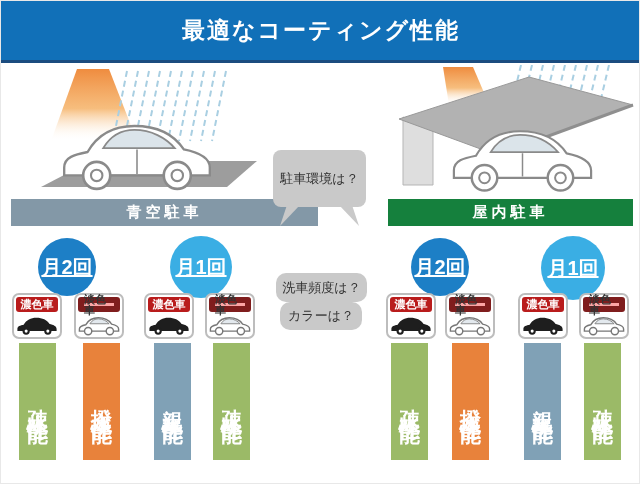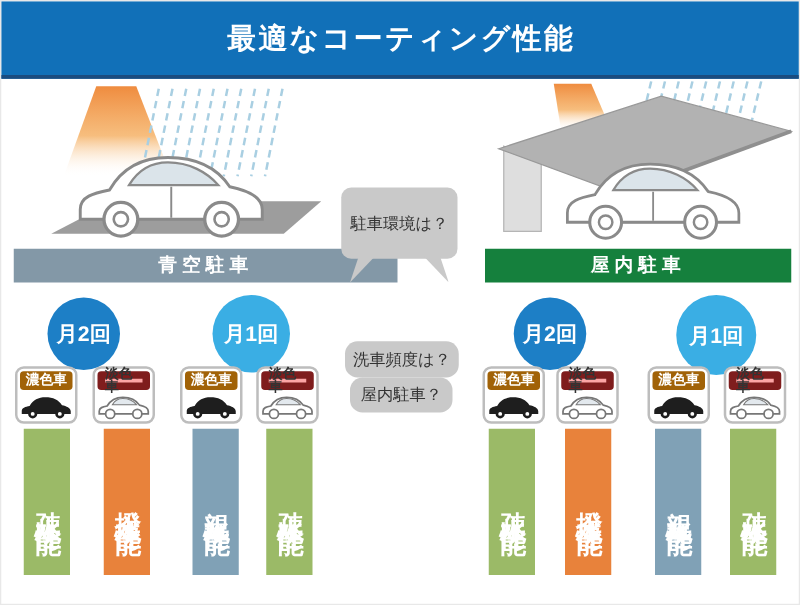--- a/index.html
+++ b/index.html
@@ -22,31 +22,31 @@
   .tail { position:absolute; width:20px; height:21px; background:#c9c9c9; }
   .tail-left  { left:7px;  bottom:-19px; clip-path:polygon(35% 0, 100% 0, 0 100%); }
   .tail-right { right:7px; bottom:-19px; clip-path:polygon(0 0, 65% 0, 100% 100%); }
   .env-banner {
     position:absolute; top:198px; height:27px;
     display:flex; align-items:center; justify-content:center;
     color:#fff; font-weight:bold; font-size:15px; letter-spacing:4px;
   }
   .freq-circle {
     position:absolute; border-radius:50%; color:#fff; font-weight:bold;
-    display:flex; align-items:center; justify-content:center; font-size:17px; z-index:1;
+    display:flex; align-items:center; justify-content:center; font-size:20px; z-index:1;text-decoration:underline;
   }
   .car-card {
     position:absolute; top:292px; width:50px; height:46px; background:#fff;
     border:2px solid #bdbdbd; border-radius:7px; box-sizing:border-box; padding:2px; z-index:2;
   }
   .car-label {
     height:15px; border-radius:3px; font-size:11px; font-weight:bold;
     display:flex; align-items:center; justify-content:center; line-height:1; box-sizing:border-box;
   }
-  .car-label.dark  { background:#a16207; color:#fff; }
+  .car-label.dark  { background:#b91c1c; color:#fff; }
   .car-label.light { background:#fca5a5; color:#333; border:6px solid #7f1d1d; }
   .car-icon { display:block; margin:2px auto 0; }
   .perf-banner {
     position:absolute; top:342px; width:37px; height:117px; color:#fff; font-weight:bold;
     display:flex; align-items:center; justify-content:center;
     writing-mode:vertical-rl; text-orientation:upright; font-size:21px; letter-spacing:5px;
   }
 </style>
 </head>
 <body>
@@ -132,21 +132,21 @@
 
   <div class="bubble" style="left:272px; top:111px; width:93px; height:57px;margin-top:38px;">
     <span>駐車環境は？</span>
     <span class="tail tail-left"></span>
     <span class="tail tail-right"></span>
   </div>
   <div class="bubble" style="left:275px; top:252px; width:91px; height:29px; border-radius:10px;margin-top:20px;">
     <span>洗車頻度は？</span>
   </div>
   <div class="bubble" style="left:279px; top:301px; width:82px; height:28px; border-radius:10px;">
-    <span>屋内駐車？</span>
+    <span>カラーは？</span>
   </div>
 
   <div class="env-banner" style="left: 10px; width: 307px; background-color: rgb(131, 152, 167);">青空駐車</div>
   <div class="env-banner" style="left: 387px; width: 245px; background-color: #15803d;">屋内駐車</div>
 
   <div class="freq-circle" style="left: 37px; top: 237px; width: 58px; height: 58px; background-color: rgb(29, 127, 198);">月2回</div>
   <div class="freq-circle" style="left: 169px; top: 235px; width: 62px; height: 62px; background-color: rgb(58, 174, 228);">月1回</div>
   <div class="freq-circle" style="left: 410px; top: 237px; width: 58px; height: 58px; background-color: rgb(29, 127, 198);">月2回</div>
   <div class="freq-circle" style="left: 540px; top: 235px; width: 64px; height: 64px; background-color: rgb(58, 174, 228);">月1回</div>
 

